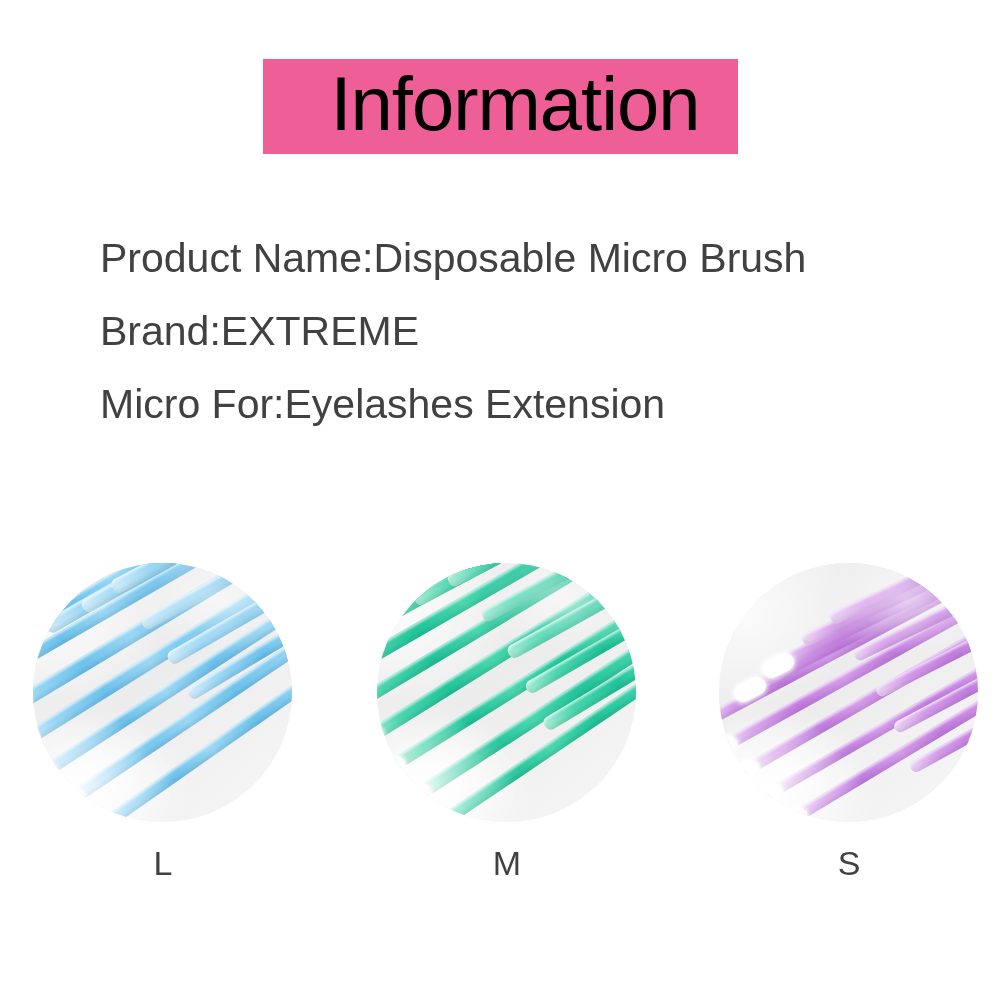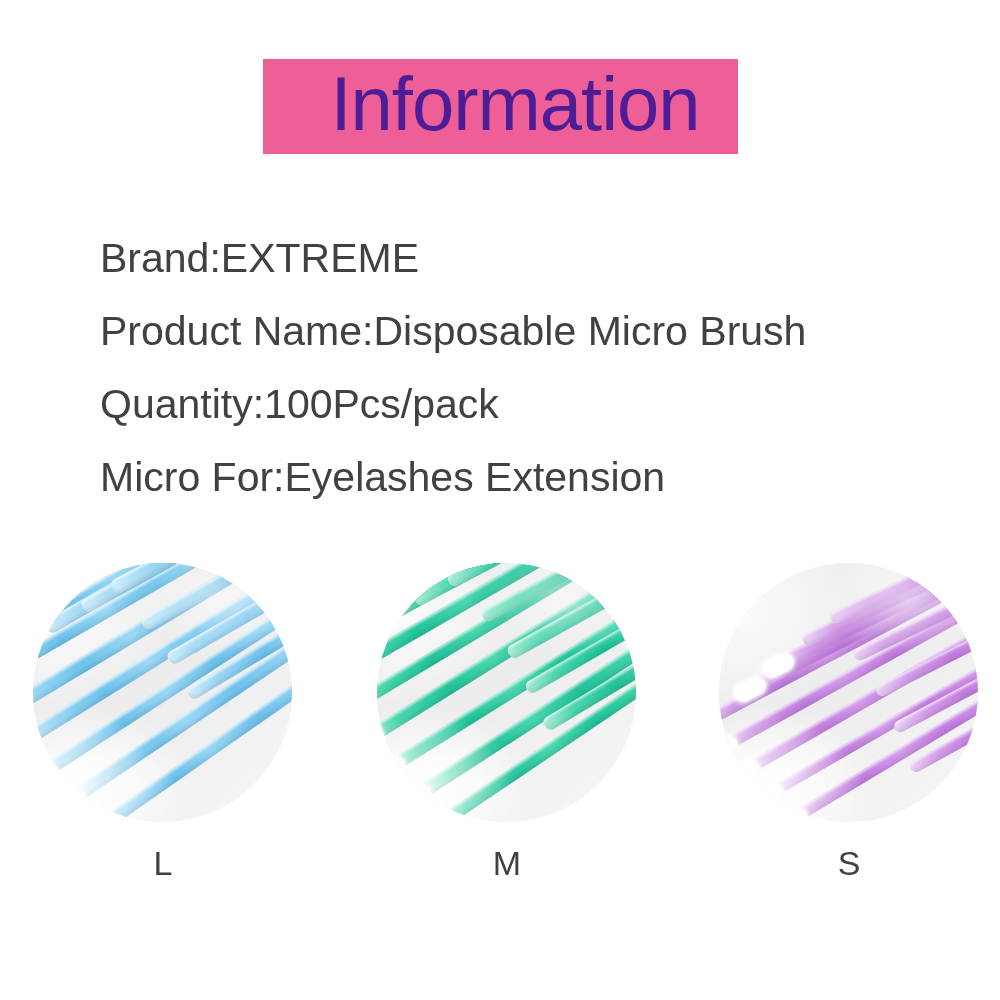--- a/index.html
+++ b/index.html
@@ -125,27 +125,26 @@
     font-size: 34px;
     line-height: 38px;
     font-weight: 400;
     font-family: "Liberation Sans", sans-serif;
   }
 </style>
 </head>
 <body>
 
 <div id="header-banner" style="background: rgb(238, 95, 151);">
-  <div id="header-title" style="color: #4c1d95; margin-left: 29px;">Information</div>
+  <div id="header-title" style="color: #000000; margin-left: 29px;">Information</div>
 </div>
 
 <div id="spec-list">
+  <div class="spec-line" style="color: rgb(65, 65, 65);">Product Name:Disposable Micro Brush</div>
   <div class="spec-line" style="color: rgb(65, 65, 65);">Brand:EXTREME</div>
-  <div class="spec-line" style="color: rgb(65, 65, 65);">Product Name:Disposable Micro Brush</div>
-  <div class="spec-line" style="color: rgb(65, 65, 65);">Quantity:100Pcs/pack</div>
   <div class="spec-line" style="color: rgb(65, 65, 65);">Micro For:Eyelashes Extension</div>
 </div>
 
 <div id="product-gallery">
 
   <div class="product-item" id="product-item-l">
     <div class="product-circle">
       <div class="photo-bg"></div>
       <div class="sticks" id="sticks-l">
           <div class="stick" style="left: -10px; top: 128px; width: 300px; height: 14px; transform: rotate(-31deg); background: linear-gradient(to right, rgb(207, 236, 251) 0%, rgb(154, 215, 245) 14%, rgb(108, 194, 236) 34%, rgb(154, 215, 245) 52%, rgb(108, 194, 236) 72%, rgb(154, 215, 245) 100%); box-shadow: rgba(0, 0, 0, 0.1) 0px -3px 4px inset, rgba(255, 255, 255, 0.75) 0px 2px 3px inset;"></div>

